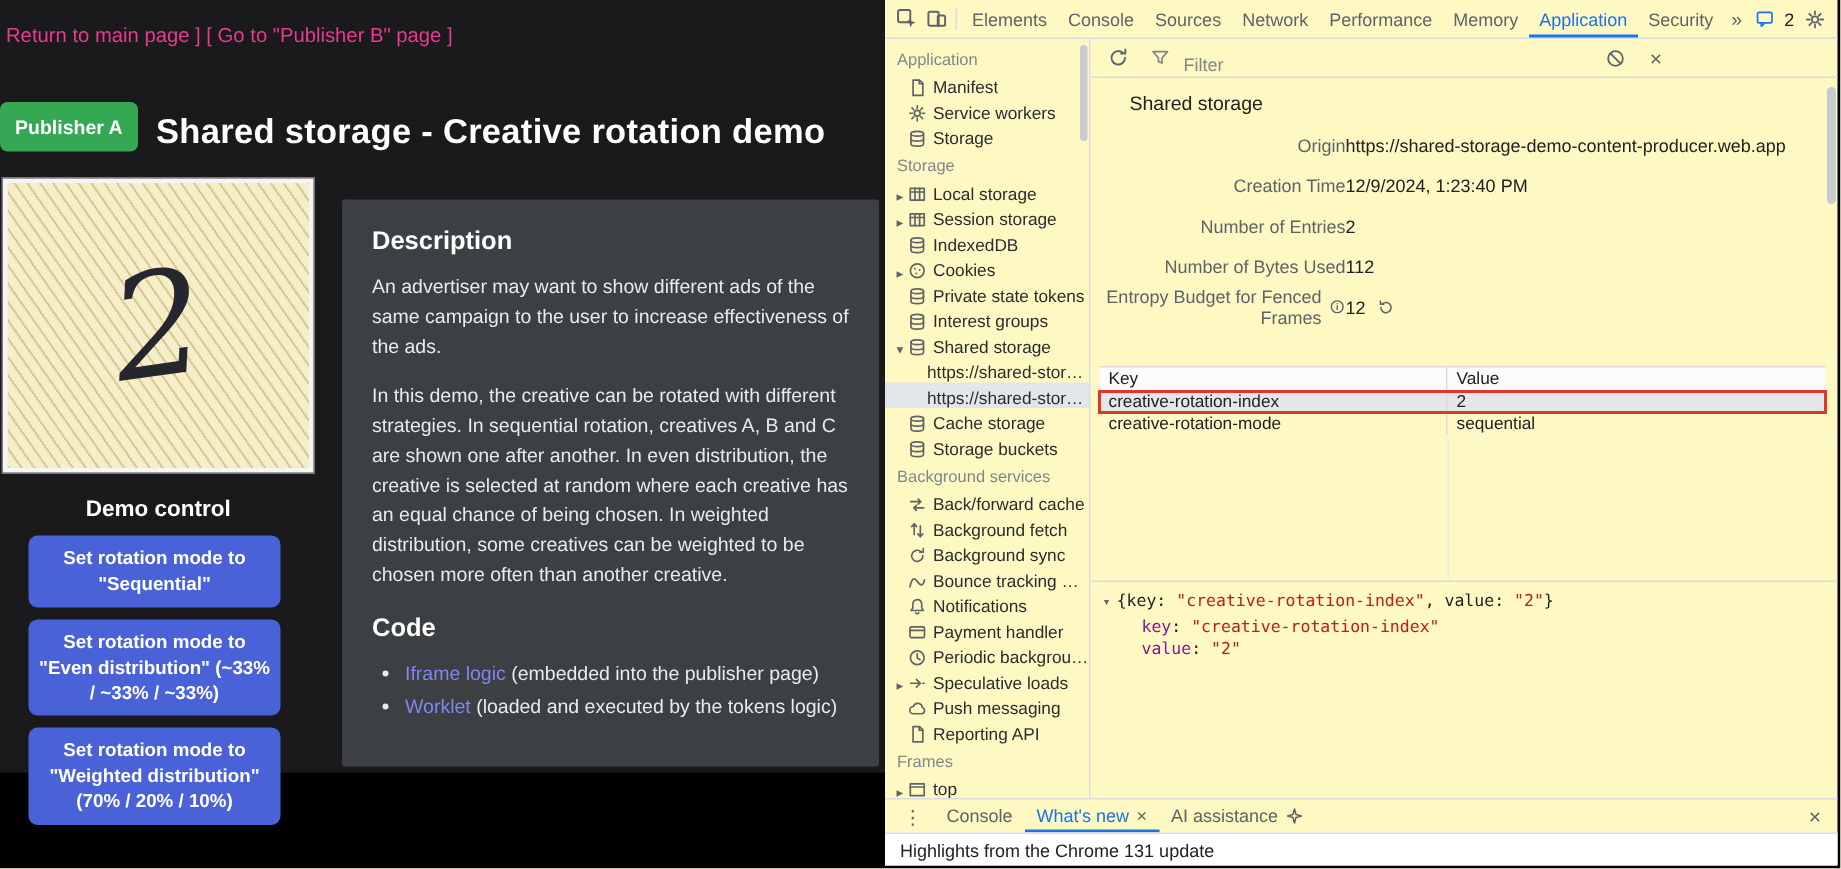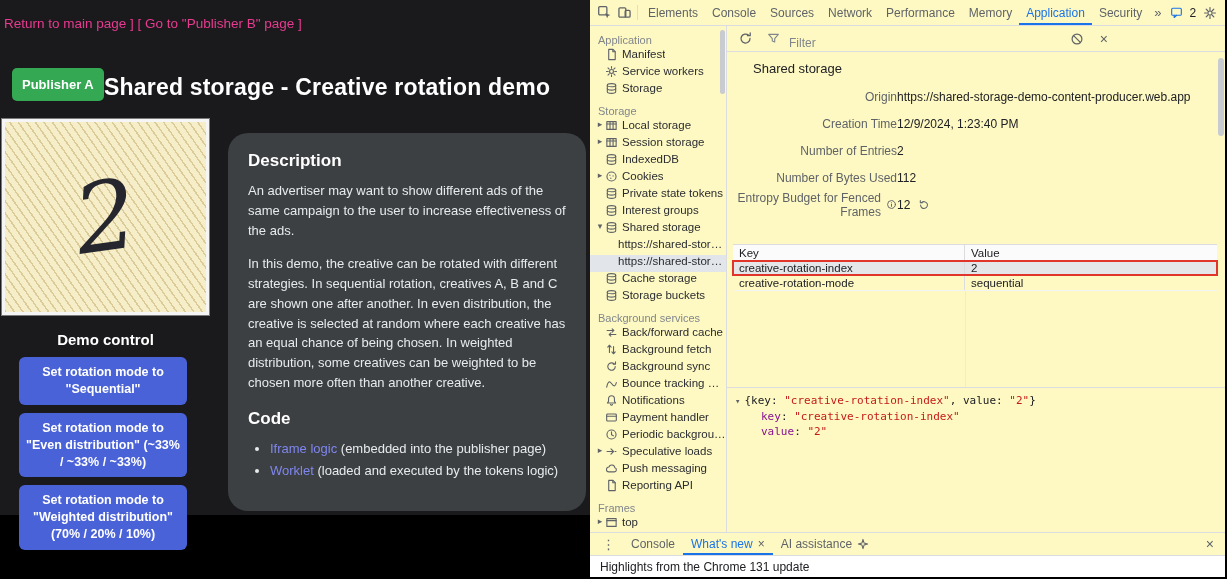--- a/index.html
+++ b/index.html
@@ -2,30 +2,30 @@
 <html style="--accent-blue: #1a73e8; --highlight-red: #e0352b; --button-blue: #4a62d8; --badge-green: #34a853; --link-purple: #7f86ef; --nav-pink: #e83a90; --card-gray: #3c4043; --page-dark: #1a1a1c; --selected-gray: #e4e6e8;"><head>
 <meta charset="utf-8">
 <style>
   *{margin:0;padding:0;box-sizing:border-box}
   body{font-family:"Liberation Sans",sans-serif}
   .stage{width:1227px;height:579px;background:#000;display:flex;overflow:hidden;position:relative}
 
   
   .demo{width:590px;height:515px;background:var(--page-dark,#1a1a1c);position:relative;flex:none;color:#fff}
   .nav-links{position:absolute;top:16px;left:4px;font-size:13.5px;color:var(--nav-pink,#e83a90);cursor:pointer;white-space:nowrap}
-  .badge{position:absolute;top:68px;left:12px;background:var(--badge-green,#34a853);color:#fff;font-weight:bold;font-size:13px;padding:9px 10px;border-radius:5px}
+  .badge{position:absolute;top:68px;left:0;background:var(--badge-green,#34a853);color:#fff;font-weight:bold;font-size:13px;padding:9px 10px;border-radius:5px}
   .page-title{position:absolute;top:74px;left:104px;font-size:23px;font-weight:bold;letter-spacing:.2px;white-space:nowrap}
   .creative{position:absolute;top:119px;left:2px;width:207px;height:196px;background-color:#f6eec9;
     background-image:repeating-linear-gradient(55deg,rgba(163,132,53,.33) 0 1.5px,transparent 1.5px 7px);
     border:3px solid #f5f5f5;outline:1px solid #7a7a7a;display:flex;align-items:center;justify-content:center}
   .digit{font-family:"DejaVu Serif",serif;font-style:italic;font-size:96px;color:#26262e;transform:rotate(-8deg);line-height:1}
   .control-heading{position:absolute;top:331px;left:0;width:211px;text-align:center;font-weight:bold;font-size:15px}
   .demo-buttons{position:absolute;top:357px;left:19px;width:168px;display:flex;flex-direction:column;gap:8px}
   .rot-btn{background:var(--button-blue,#4a62d8);border:none;border-radius:6px;color:#fff;font-family:inherit;font-size:12.5px;font-weight:bold;line-height:1.35;padding:7px 6px;cursor:pointer;text-align:center}
-  .desc-card{position:absolute;top:133px;left:228px;width:358px;background:var(--card-gray,#3c4043);border-radius:20px;padding:16px 20px 18px;color:#e8eaed}
+  .desc-card{position:absolute;top:133px;left:228px;width:358px;background:var(--card-gray,#3c4043);border-radius:2px;padding:16px 20px 18px;color:#e8eaed}
   .desc-card h2{font-size:17px;font-weight:bold;color:#fff;margin:2px 0 10px}
   .desc-card h2.code{margin-top:16px}
   .desc-card p{font-size:13px;line-height:1.52;margin:0 0 14px}
   .desc-card p:nth-of-type(2){margin-bottom:4px}
   .code-list{margin:6px 0 12px;padding-left:22px;font-size:13px;line-height:1.5}
   .code-list li{margin-bottom:3px}
   .code-link{color:var(--link-purple,#7f86ef);cursor:pointer;text-decoration:none}
 
   
   .devtools{width:635px;height:577px;background:#fef9c3;display:flex;flex-direction:column;font-size:12px;color:#202124;flex:none}
@@ -39,21 +39,21 @@
   .more-tabs{color:#5f6368;padding:0 5px;font-size:13px;cursor:pointer}
   .spacer{flex:1}
   .issues{display:flex;align-items:center;gap:3px;color:#202124;cursor:pointer;margin-right:4px}
   .kebab{color:#5f6368;font-size:13px;padding:0 6px;cursor:pointer}
   .close-x{color:#5f6368;font-size:14px;padding:0 5px;cursor:pointer}
   .dt-body{flex:1;display:flex;min-height:0}
 
   .dt-sidebar{width:137px;border-right:1px solid #dadce0;overflow:hidden;position:relative;padding-top:2px;flex:none}
   .sb-header{color:#80868b;font-size:11px;height:17px;display:flex;align-items:center;padding-left:8px;margin-top:3px}
   .sb-header:first-child{margin-top:0}
-  .sb-item{height:17px;display:flex;align-items:flex-start;padding-left:5px;color:#2a2c30;font-size:11.5px;white-space:nowrap;overflow:hidden;cursor:pointer}
+  .sb-item{height:17px;display:flex;align-items:flex-end;padding-left:5px;color:#2a2c30;font-size:11.5px;white-space:nowrap;overflow:hidden;cursor:pointer}
   .sb-item .arrow{width:10px;font-size:9px;color:#5f6368;text-align:center;flex:none}
   .sb-item .icn{margin-right:4px;flex:none}
   .sb-item.child{padding-left:28px}
   .sb-item.sel{background:#e2e5e9}
   .sb-label{overflow:hidden;text-overflow:ellipsis}
   .sb-scroll{position:absolute;top:2px;right:1px;bottom:2px;width:5px}
   .sb-scroll .thumb{width:5px;height:64px;background:#c8cbcf;border-radius:3px;margin-top:2px}
 
   .dt-main{flex:1;display:flex;flex-direction:column;min-width:0;position:relative}
   .dt-toolbar{height:26px;border-bottom:1px solid #dadce0;display:flex;align-items:center;padding:0 8px;gap:8px;flex:none}

